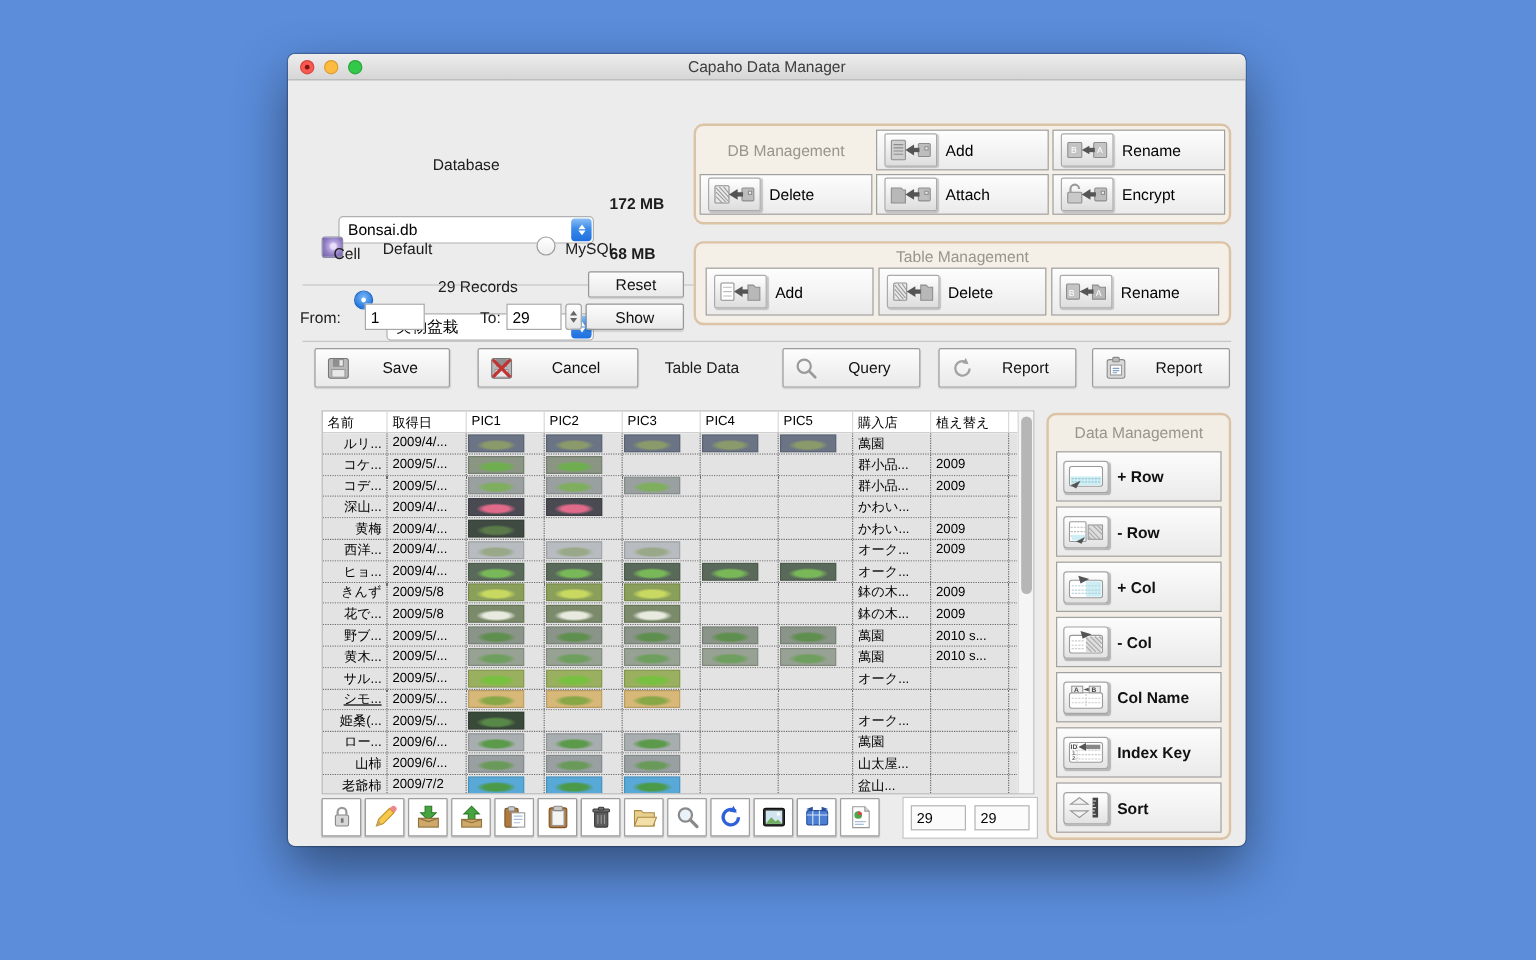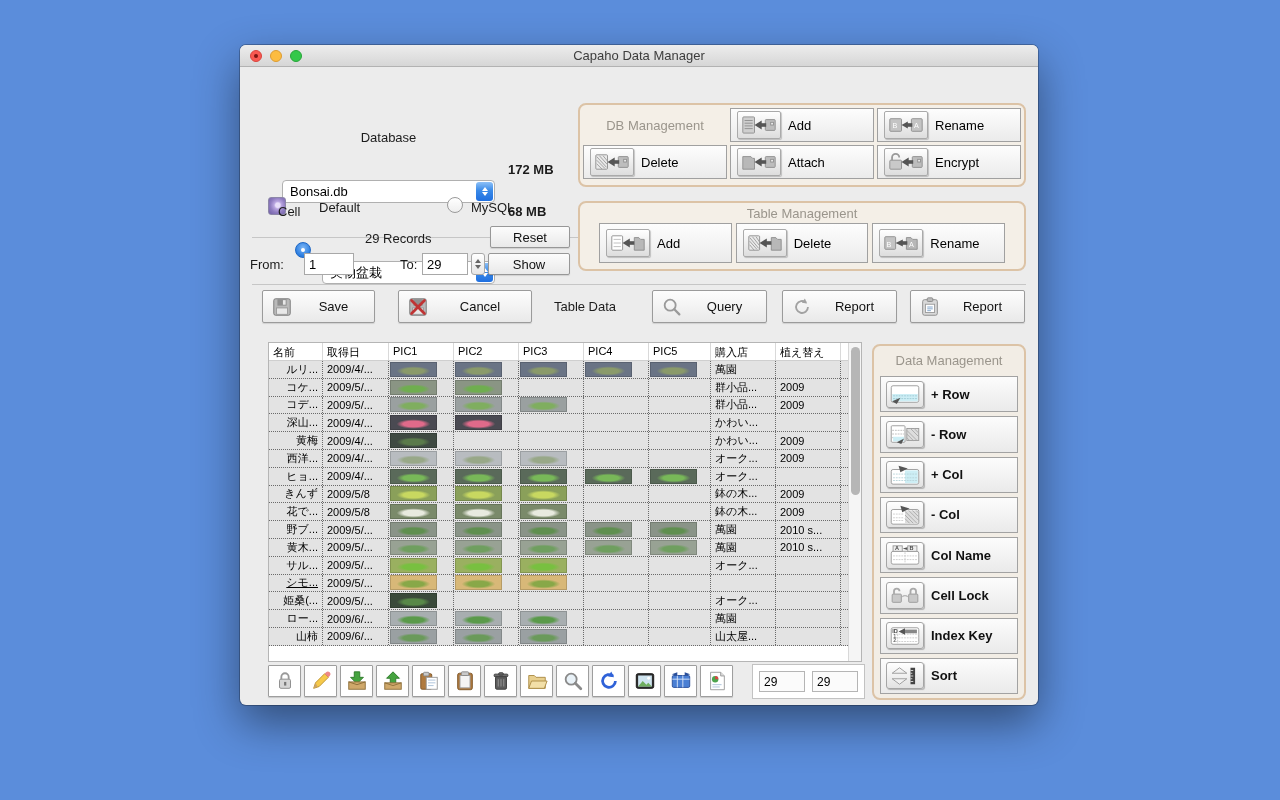--- a/index.html
+++ b/index.html
@@ -234,21 +234,21 @@
       <span>29</span>
     </div>
   <div class="abs stepper-gray" style="left:231px; top:208px;">
       <span class="arr-up"></span>
       <span class="arr-down"></span>
     </div>
   <div class="abs btn small" style="left:248px; top:208px; width:82px;">
       <span>Show</span>
     </div>
 
-  <div class="group" style="left:338px; top:156px; width:448px; height:70px; padding:2px 19px;">
+  <div class="group" style="left:338px; top:156px; width:448px; height:70px; padding:2px 8px;">
     <div class="group-title" style="height:18px; line-height:18px;">Table Management</div>
     <div style="display:flex; gap:4px; height:40px;">
       <div class="mgbtn" style="flex:1;">
         <span class="mgico-wrap">
           <svg width="36" height="22" viewBox="0 0 40 24">
               <rect x="2" y="4" width="12" height="16" rx="1" fill="#fff" stroke="#8d8d8d"></rect>
               <path d="M4 8h8M4 12h8M4 16h8" stroke="#bbb"></path>
               <path d="M27 6h5l2 2h4v12H27z" fill="#b8b8b8" stroke="#8d8d8d"></path>
               <polygon points="14,12 22,7 22,17" fill="#555"></polygon>
               <rect x="21" y="10" width="6" height="4" fill="#555"></rect>
@@ -639,20 +639,38 @@
             </div>
             <div class="td " style="width: 65px;">
               <div class="thumb" style="background: radial-gradient(55% 48% at 50% 60%, rgb(106, 154, 90) 0px, rgb(106, 154, 90) 40%, rgba(0, 0, 0, 0) 65%), linear-gradient(rgb(154, 160, 162), rgb(154, 160, 162));"></div>
             </div>
             <div class="td " style="width: 65px;"></div>
             <div class="td " style="width: 62px;"></div>
             <div class="td l" style="width: 65px;">山太屋...</div>
             <div class="td l" style="width: 65px;"></div>
             <div class="td" style="flex: 1 1 0%; border-right: none;"></div>
           </div>
+          <div class="tr">
+            <div class="td r" style="width: 54px;">老爺柿</div>
+            <div class="td l" style="width: 66px;">2009/7/2</div>
+            <div class="td " style="width: 65px;">
+              <div class="thumb" style="background: radial-gradient(55% 48% at 50% 60%, rgb(74, 154, 74) 0px, rgb(74, 154, 74) 40%, rgba(0, 0, 0, 0) 65%), linear-gradient(rgb(88, 168, 216), rgb(88, 168, 216));"></div>
+            </div>
+            <div class="td " style="width: 65px;">
+              <div class="thumb" style="background: radial-gradient(55% 48% at 50% 60%, rgb(74, 154, 74) 0px, rgb(74, 154, 74) 40%, rgba(0, 0, 0, 0) 65%), linear-gradient(rgb(88, 168, 216), rgb(88, 168, 216));"></div>
+            </div>
+            <div class="td " style="width: 65px;">
+              <div class="thumb" style="background: radial-gradient(55% 48% at 50% 60%, rgb(74, 154, 74) 0px, rgb(74, 154, 74) 40%, rgba(0, 0, 0, 0) 65%), linear-gradient(rgb(88, 168, 216), rgb(88, 168, 216));"></div>
+            </div>
+            <div class="td " style="width: 65px;"></div>
+            <div class="td " style="width: 62px;"></div>
+            <div class="td l" style="width: 65px;">盆山...</div>
+            <div class="td l" style="width: 65px;"></div>
+            <div class="td" style="flex: 1 1 0%; border-right: none;"></div>
+          </div>
         </div>
     </div>
     <div class="vscroll">
       <div class="vthumb" style="top:4px; height:148px;"></div>
     </div>
   </div>
 
   <div class="dm">
     <div class="group-title">Data Management</div>
 
@@ -713,32 +731,20 @@
             <rect x="20" y="2" width="10" height="6" fill="#eee" stroke="#999"></rect>
             <text x="22" y="7" font-size="6" fill="#444" font-family="sans-serif">B</text>
             <polygon points="14.5,5 19.5,3.5 19.5,6.5" fill="#555"></polygon>
           </svg>
       </span>
       <span>Col Name</span>
     </div>
     <div class="dmbtn">
       <span class="dmico">
         <svg width="32" height="22" viewBox="0 0 34 24">
-            <rect x="3" y="11" width="10" height="9" rx="1" fill="#c9c9c9" stroke="#999"></rect>
-            <path d="M5 11V8a3 3 0 0 1 6 0" fill="none" stroke="#aaa" stroke-width="2"></path>
-            <rect x="21" y="11" width="10" height="9" rx="1" fill="#c9c9c9" stroke="#999"></rect>
-            <path d="M23 11V8a3 3 0 0 1 6 0v3" fill="none" stroke="#aaa" stroke-width="2"></path>
-            <path d="M14 14a4 4 0 0 1 6 0" fill="none" stroke="#b5b5b5" stroke-width="1.5"></path>
-          </svg>
-      </span>
-      <span>Cell Lock</span>
-    </div>
-    <div class="dmbtn">
-      <span class="dmico">
-        <svg width="32" height="22" viewBox="0 0 34 24">
             <rect x="2" y="3" width="30" height="18" rx="2" fill="#fff" stroke="#999"></rect>
             <path d="M9 4v16M4 10h28M4 14h28M4 18h28" stroke="#ccc" stroke-dasharray="2 1"></path>
             <text x="3" y="9" font-size="6" fill="#444" font-family="sans-serif">ID</text>
             <text x="4.5" y="14" font-size="5" fill="#666" font-family="sans-serif">1</text>
             <text x="4.5" y="19" font-size="5" fill="#666" font-family="sans-serif">2</text>
             <rect x="16" y="5" width="14" height="4" fill="#888"></rect>
             <polygon points="10,7 17,3.5 17,10.5" fill="#555"></polygon>
           </svg>
       </span>
       <span>Index Key</span>

